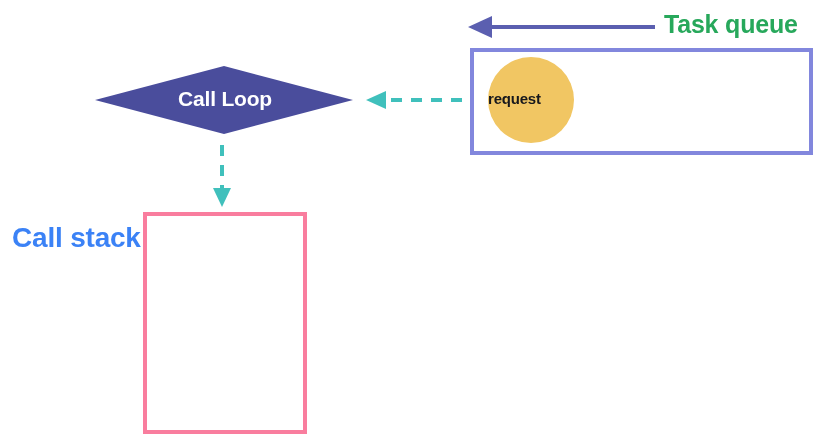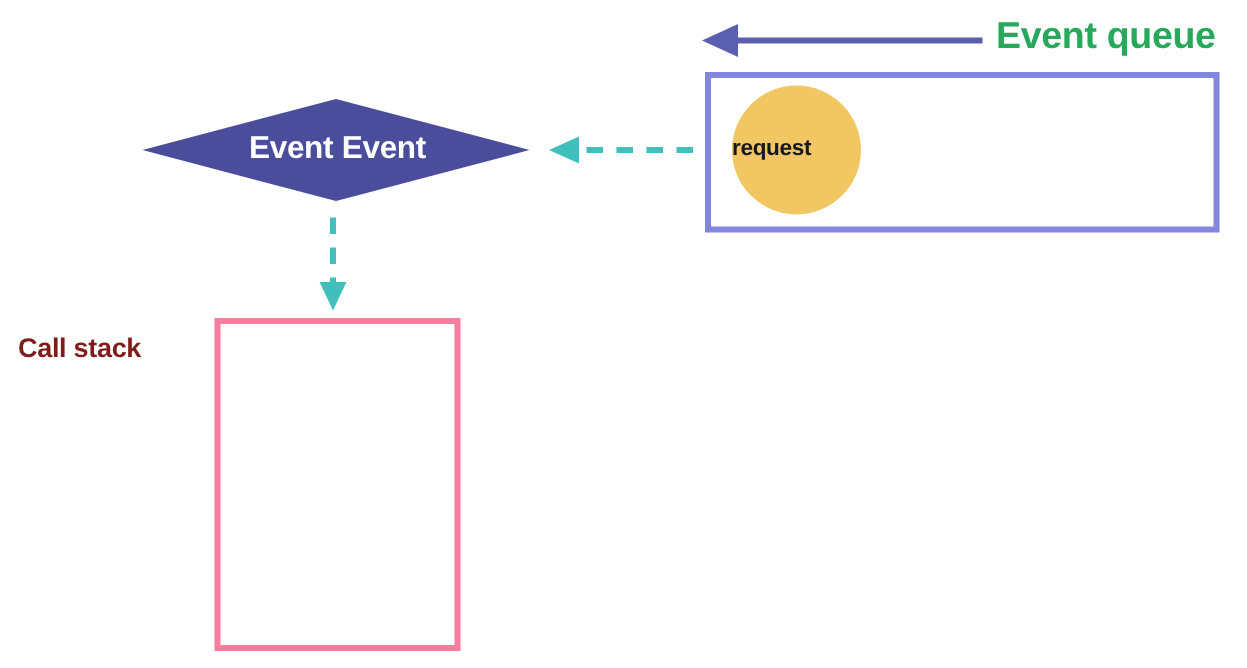--- a/index.html
+++ b/index.html
@@ -32,22 +32,22 @@
   }
   #task-queue-label {
     left: 664px;
     top: 10px;
     font-size: 25px;
     color: #27a85b;
   }
   #call-stack-label {
     left: 12px;
     top: 222px;
-    font-size: 18px;
-    color: #7f1d1d;
+    font-size: 28px;
+    color: #3b82f6;
     text-align: center;
   }
   #event-loop-label {
     left: 96px;
     top: 87px;
     width: 258px;
     text-align: center;
     font-size: 21px;
     color: #ffffff;
   }
@@ -84,21 +84,21 @@
       <line x1="462" y1="100" x2="384" y2="100" stroke="#40c0bc" stroke-width="4" stroke-dasharray="11 9"></line>
       <polygon points="366,100 386,91 386,109" fill="#40c0bc"></polygon>
     </g>
 
     <g>
       <line x1="222" y1="145" x2="222" y2="190" stroke="#40c0bc" stroke-width="4" stroke-dasharray="11 9"></line>
       <polygon points="222,207 213,188 231,188" fill="#40c0bc"></polygon>
     </g>
   </svg>
 
-  <div class="lbl" id="task-queue-label">Event queue</div>
+  <div class="lbl" id="task-queue-label">Task queue</div>
 
   <div class="lbl" id="call-stack-label">Call stack</div>
 
-  <div class="lbl" id="event-loop-label">Event Event</div>
+  <div class="lbl" id="event-loop-label">Call Loop</div>
 
   <div class="lbl" id="request-label">request</div>
 
 </div>
 
 </body></html>

